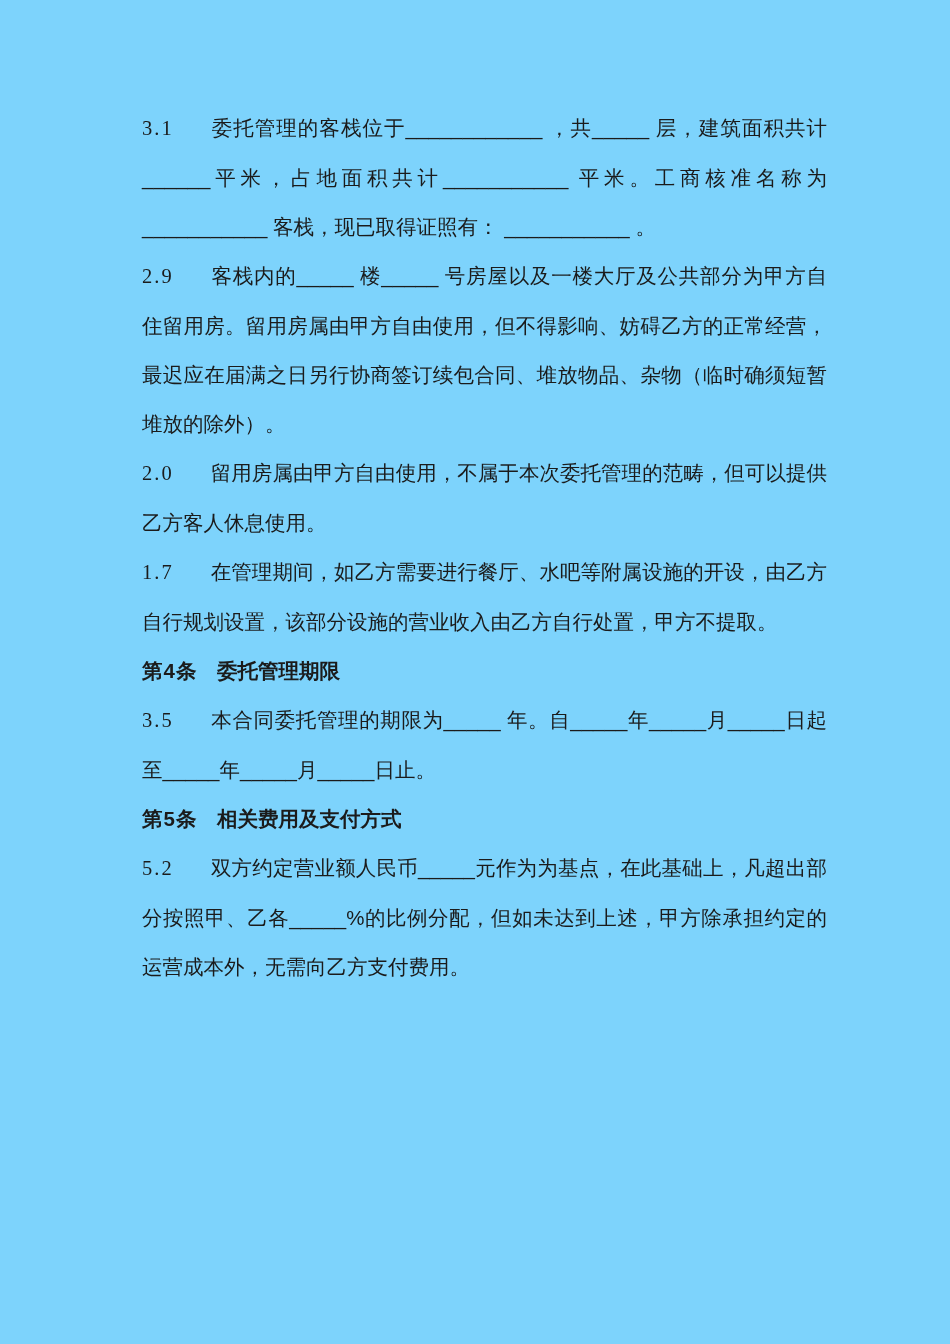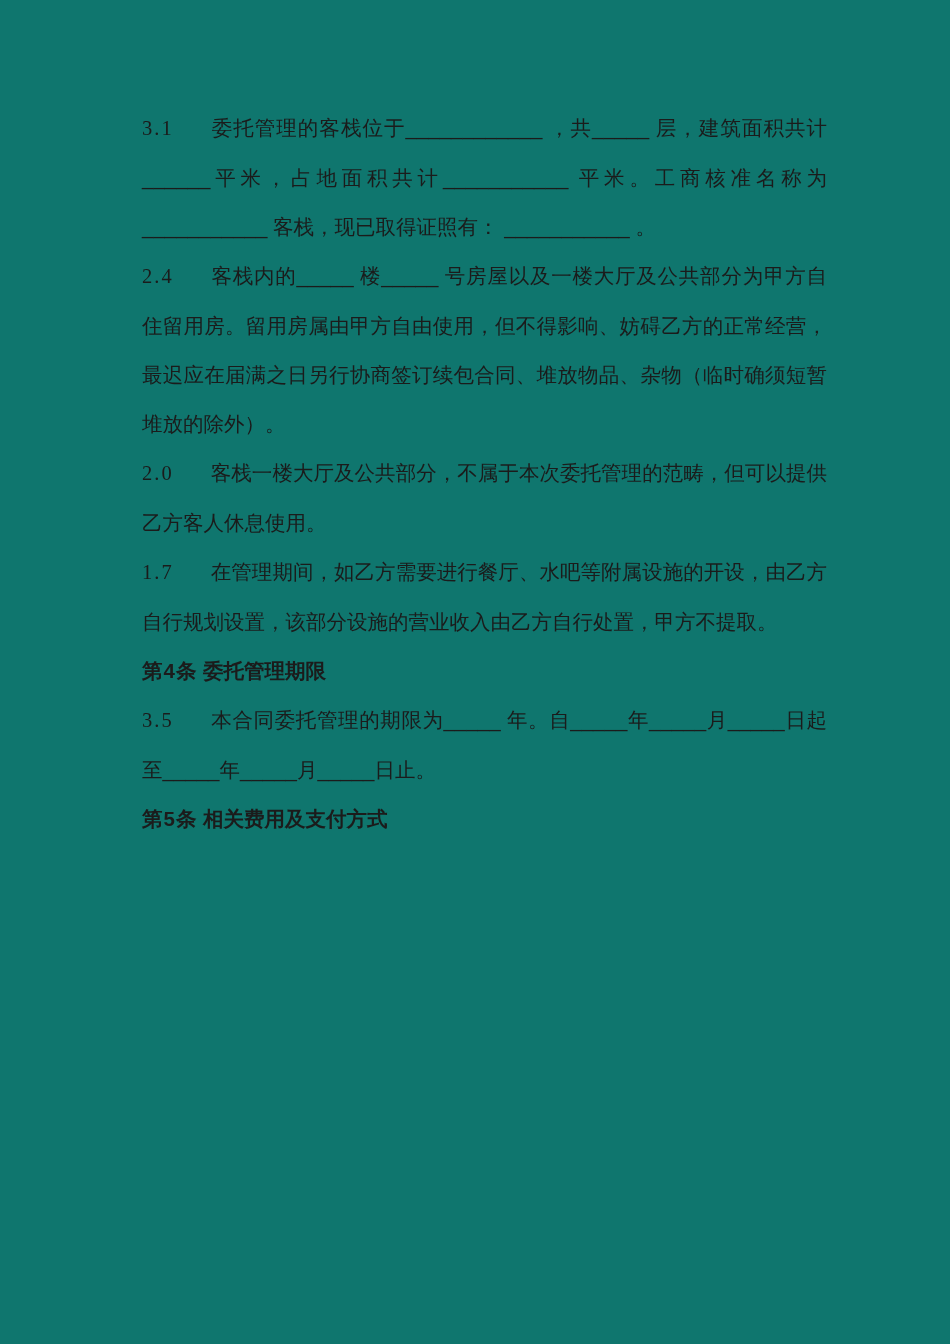--- a/index.html
+++ b/index.html
@@ -7,21 +7,21 @@
     padding: 0;
     background: #ffffff;
   }
   .page {
     position: relative;
     width: 950px;
     height: 1344px;
     box-sizing: border-box;
     margin: 0 auto;
     padding: 103px 123px 0 142px;
-    background: #0f766e;
+    background: #7dd3fc;
     color: #1b1b1b;
     font-family: "Liberation Sans", sans-serif;
     font-size: 20.5px;
     overflow: hidden;
   }
   p.clause {
     margin: 0;
     line-height: 49px;
     text-align: justify;
   }
@@ -30,44 +30,45 @@
     display: inline-block;
     min-width: 63px;
     letter-spacing: 2px;
   }
   p.heading {
     font-weight: bold;
   }
   p.heading .num {
     font-family: "Liberation Sans", sans-serif;
     min-width: 0;
+    margin-right: 14px;
     letter-spacing: 1px;
   }
   .body {
     white-space: pre-wrap;
   }
 </style>
 </head>
 <body>
 
 <div class="page">
 
   <p class="clause">
     <span class="num">3.1</span>
     <span class="body">委托管理的客栈位于____________ ，共_____ 层，建筑面积共计______平米，占地面积共计___________ 平米。工商核准名称为___________ 客栈，现已取得证照有： ___________ 。</span>
   </p>
 
   <p class="clause">
-    <span class="num">2.4</span>
+    <span class="num">2.9</span>
     <span class="body">客栈内的_____ 楼_____ 号房屋以及一楼大厅及公共部分为甲方自住留用房。留用房属由甲方自由使用，但不得影响、妨碍乙方的正常经营，最迟应在届满之日另行协商签订续包合同、堆放物品、杂物（临时确须短暂堆放的除外）。</span>
   </p>
 
   <p class="clause">
     <span class="num">2.0</span>
-    <span class="body">客栈一楼大厅及公共部分，不属于本次委托管理的范畴，但可以提供乙方客人休息使用。</span>
+    <span class="body">留用房属由甲方自由使用，不属于本次委托管理的范畴，但可以提供乙方客人休息使用。</span>
   </p>
 
   <p class="clause">
     <span class="num">1.7</span>
     <span class="body">在管理期间，如乙方需要进行餐厅、水吧等附属设施的开设，由乙方自行规划设置，该部分设施的营业收入由乙方自行处置，甲方不提取。</span>
   </p>
 
   <p class="clause heading">
     <span class="num">第4条</span>
     <span class="body">委托管理期限</span>
@@ -78,14 +79,18 @@
     <span class="body">本合同委托管理的期限为_____ 年。自_____年_____月_____日起至_____年_____月_____日止。</span>
   </p>
 
 
   <p class="clause heading">
     <span class="num">第5条</span>
     <span class="body">相关费用及支付方式</span>
   </p>
 
 
+  <p class="clause">
+    <span class="num">5.2</span>
+    <span class="body">双方约定营业额人民币_____元作为为基点，在此基础上，凡超出部分按照甲、乙各_____%的比例分配，但如未达到上述，甲方除承担约定的运营成本外，无需向乙方支付费用。</span>
+  </p>
 
 </div>
 
 </body></html>

